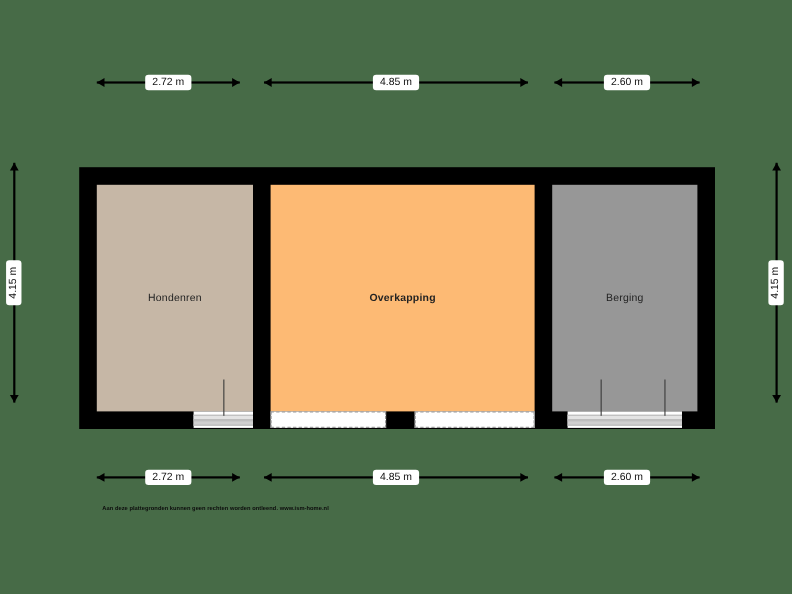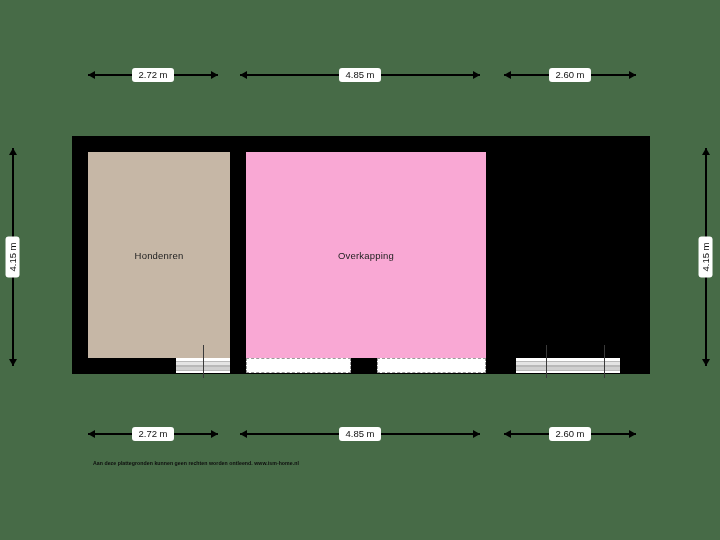--- a/index.html
+++ b/index.html
@@ -97,20 +97,21 @@
     border-radius: 3px;
     white-space: nowrap;
     transform: rotate(-90deg);
     z-index: 2;
   }
 
   
   #building {
     position: absolute;
     background: #000000;
+    margin-top: 16px;
   }
 
   .room {
     position: absolute;
     box-sizing: border-box;
   }
   .room-label {
     position: absolute;
     left: 0; right: 0;
     top: 50%;
@@ -200,24 +201,27 @@
     <span class="arrow bottom"></span>
     <span class="label">4.15 m</span>
   </div>
 
   <div id="building" style="left:72px; top:136px; width:578px; height:238px;">
 
     <div class="room" style="left:16px; top:16px; width:142px; height:206px; background:#c6b7a6;">
       <span class="room-label">Hondenren</span>
     </div>
 
-    <div class="room" style="left:174px; top:16px; width:240px; height:206px; background:#f9a8d4;">
+    <div class="room" style="left:174px; top:16px; width:240px; height:206px; background:#fdba74;font-weight:bold;">
       <span class="room-label">Overkapping</span>
     </div>
 
+    <div class="room" style="left:430px; top:16px; width:132px; height:206px; background:#979797;">
+      <span class="room-label">Berging</span>
+    </div>
 
     <div class="opening-dashed" style="left:174px; top:222px; width:105px; height:15px;"></div>
     <div class="opening-dashed" style="left:305px; top:222px; width:109px; height:15px;"></div>
 
     <div class="slider" style="left:104px; top:222px; width:54px; height:15px;">
       <span class="leaf a"></span>
       <span class="leaf b"></span>
     </div>
 
     <div class="slider" style="left:444px; top:222px; width:104px; height:15px;">

